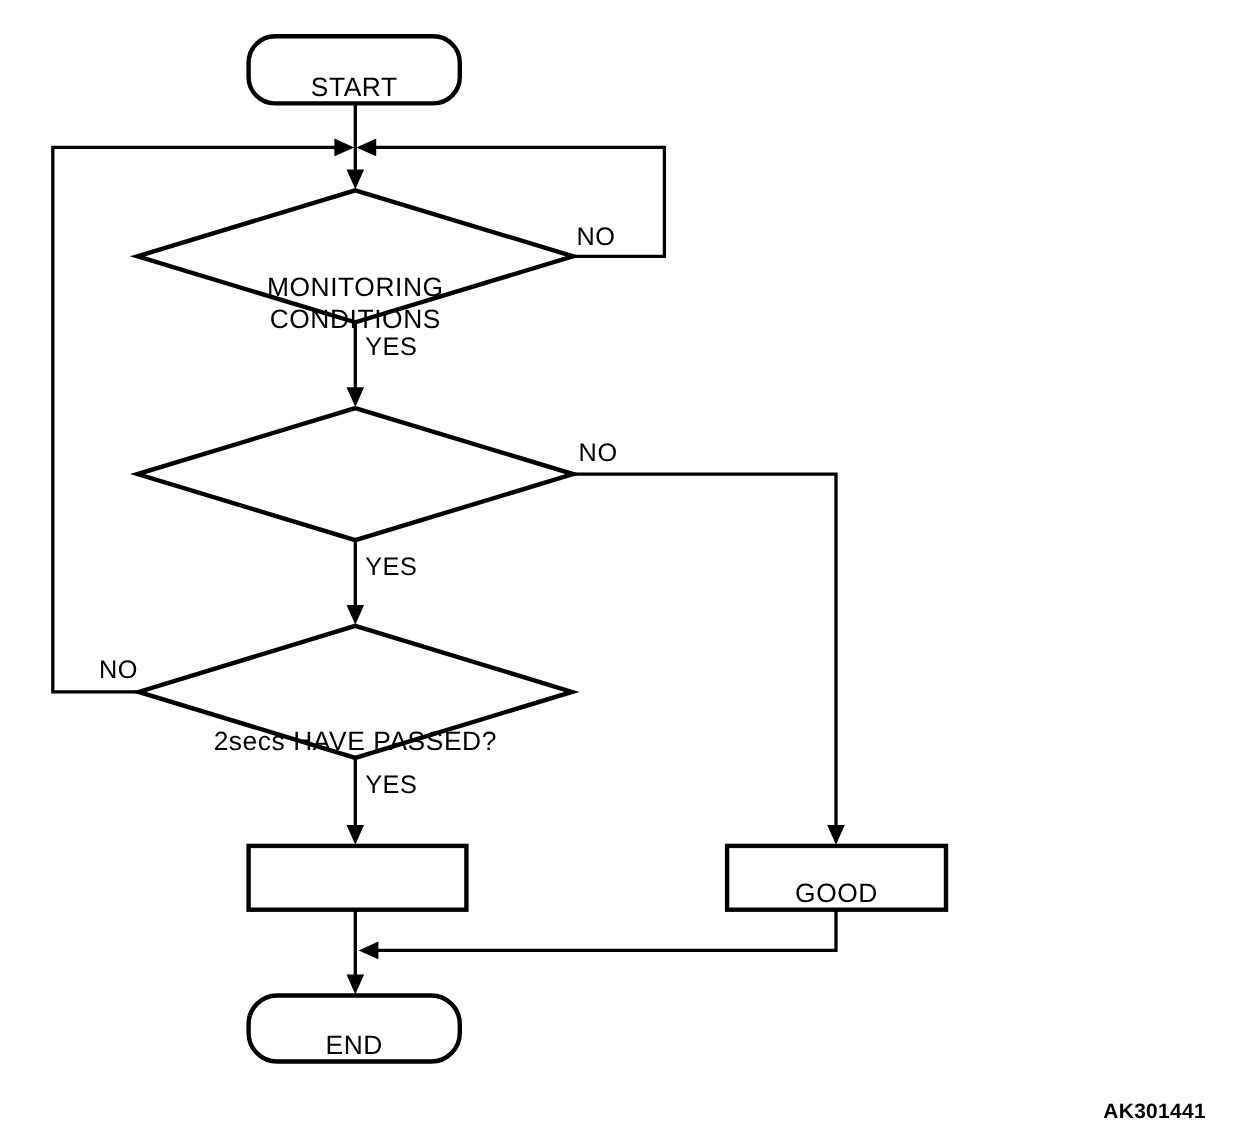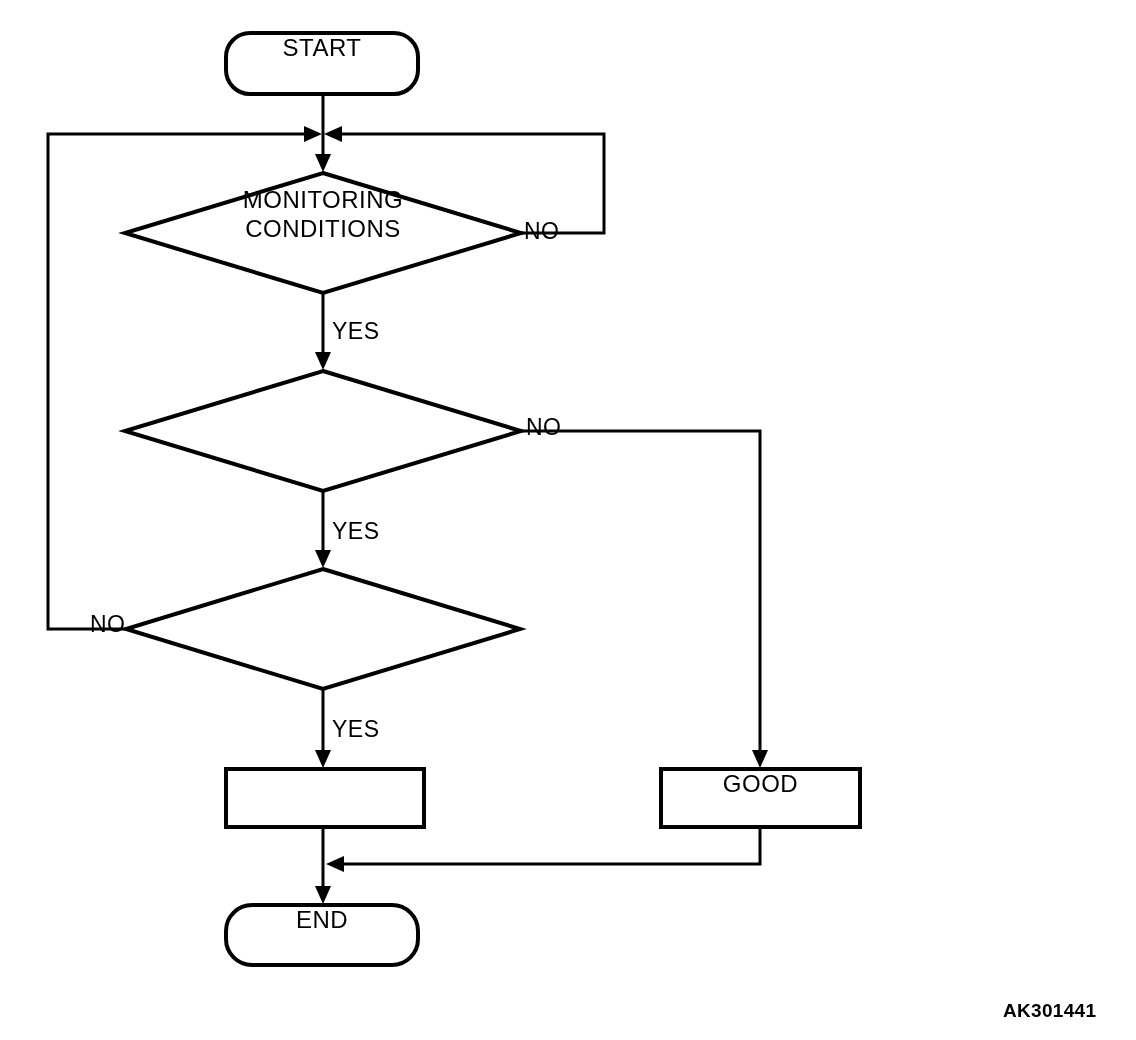--- a/index.html
+++ b/index.html
@@ -21,34 +21,33 @@
     left: 0;
     top: 0;
     width: 1136px;
     height: 1040px;
   }
   .node-label {
     position: absolute;
     display: flex;
     flex-direction: column;
     align-items: center;
-    justify-content: flex-start;
+    justify-content: flex-end;
     text-align: center;
     font-size: 24px;
     line-height: 29px;
     letter-spacing: 0.5px;
     white-space: nowrap;
   }
   .edge-label {
     position: absolute;
     font-size: 23px;
     line-height: 24px;
     letter-spacing: 0.5px;
     white-space: nowrap;
-    margin-top: 16px;
   }
   .figure-id {
     position: absolute;
     left: 1003px;
     top: 1000px;
     font-size: 19px;
     font-weight: bold;
     letter-spacing: 0.3px;
     text-align: right;
   }
@@ -133,20 +132,23 @@
   <div class="node-label lbl-start">
     <span>START</span>
   </div>
 
   <div class="node-label lbl-d1">
     <span>MONITORING</span>
     <span>CONDITIONS</span>
   </div>
 
 
+  <div class="node-label lbl-d3">
+    <span>2secs HAVE PASSED?</span>
+  </div>
 
 
   <div class="node-label lbl-end">
     <span>END</span>
   </div>
 
   <div class="node-label lbl-good">
     <span>GOOD</span>
   </div>
 

